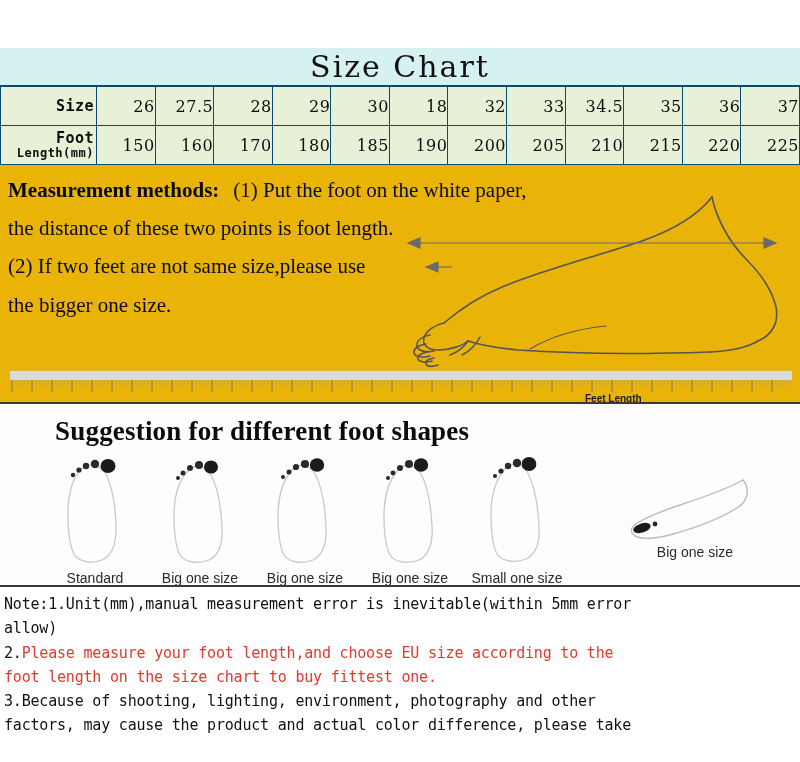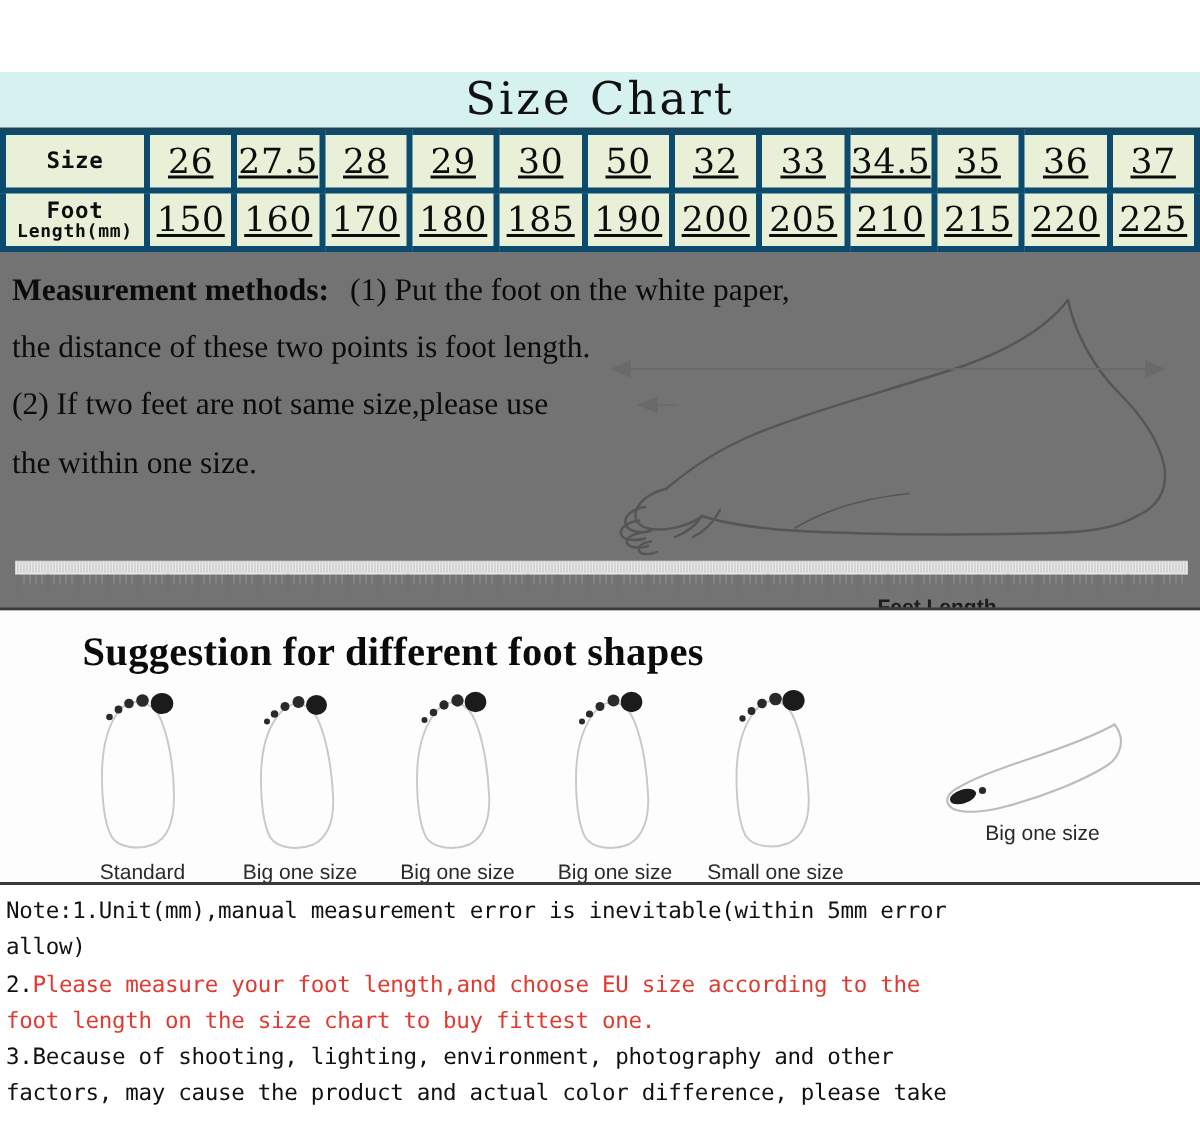--- a/index.html
+++ b/index.html
@@ -55,45 +55,45 @@
   
   .size-table {
     position: relative;
     width: 800px;
     border-collapse: collapse;
     background: #e8f1d8;
     table-layout: fixed;
     z-index: 10;
   }
   .size-table td {
-    border: 4px solid #0c4a6e;
+    border: 1px solid #0c4a6e;
     background: #e8f1d8;
-    text-align: center;
+    text-align: right;
     vertical-align: middle;
     color: #0d0d0d;
     font-family: "DejaVu Serif", serif;
   }
   .size-table tr { height: 39px; }
   .rowhead {
     width: 96px;
     font-family: "DejaVu Sans Mono", monospace !important;
     font-size: 15px;
     font-weight: 600;
     line-height: 1.1;
     letter-spacing: 0.5px;
     padding: 0 2px;
   }
   .rowhead .sub { font-size: 12px; display: block; }
-  .cell { font-size: 23px; letter-spacing: 0.5px; text-decoration: underline; }
+  .cell { font-size: 16px; letter-spacing: 0.5px; }
 
   
   .measure {
     position: relative;
     height: 239px;
-    background: #737373;
+    background: #eab308;
     border-bottom: 2px solid #3a3a3a;
     overflow: hidden;
     z-index: 10;
   }
   .measure-text {
     position: absolute;
     left: 8px; top: 6px;
     width: 640px;
     z-index: 3;
   }
@@ -110,21 +110,21 @@
   .foot-diagram {
     position: absolute;
     right: 0; top: 30px;
     width: 420px; height: 185px;
     z-index: 2;
   }
   .diag-label {
     position: absolute;
     font-family: "Liberation Sans", sans-serif;
     font-weight: bold;
-    font-size: 14px;
+    font-size: 10px;
     color: #1c1c1c;
     z-index: 4;
     text-decoration: underline;
   }
   .lbl-len  { left: 585px; top: 228px; }
 
   .ruler {
     position: absolute;
     left: 10px; bottom: 6px;
     width: 782px; height: 26px;
@@ -210,21 +210,21 @@
 
   <table class="size-table">
     <tbody>
       <tr>
         <td class="rowhead">Size</td>
         <td class="cell">26</td>
         <td class="cell">27.5</td>
         <td class="cell">28</td>
         <td class="cell">29</td>
         <td class="cell">30</td>
-        <td class="cell">50</td>
+        <td class="cell">18</td>
         <td class="cell">32</td>
         <td class="cell">33</td>
         <td class="cell">34.5</td>
         <td class="cell">35</td>
         <td class="cell">36</td>
         <td class="cell">37</td>
       </tr>
       <tr>
         <td class="rowhead">
           <span>Foot</span>
@@ -247,21 +247,21 @@
   </table>
 
   <div class="measure">
 
     <div class="measure-text">
       <p>
         <b>Measurement methods:</b><span class="mm-gap"></span><span>(1) Put the foot on the white paper,</span>
       </p>
       <p>the distance of these two points is foot length.</p>
       <p>(2) If two feet are not same size,please use</p>
-      <p>the within one size.</p>
+      <p>the bigger one size.</p>
     </div>
 
     <svg class="foot-diagram" viewBox="0 0 420 185">
       <g fill="none" stroke="#555" stroke-width="1.6" stroke-linecap="round" stroke-linejoin="round">
 
         <path d="M332 2 C336 22 348 46 366 64 C380 78 392 94 396 112 C399 128 392 140 378 146"></path>
 
         <path d="M332 2 C318 20 296 34 262 46 C214 62 160 76 122 92 C98 102 78 116 64 128"></path>
 
         <path d="M378 146 C368 152 352 156 330 157"></path>

